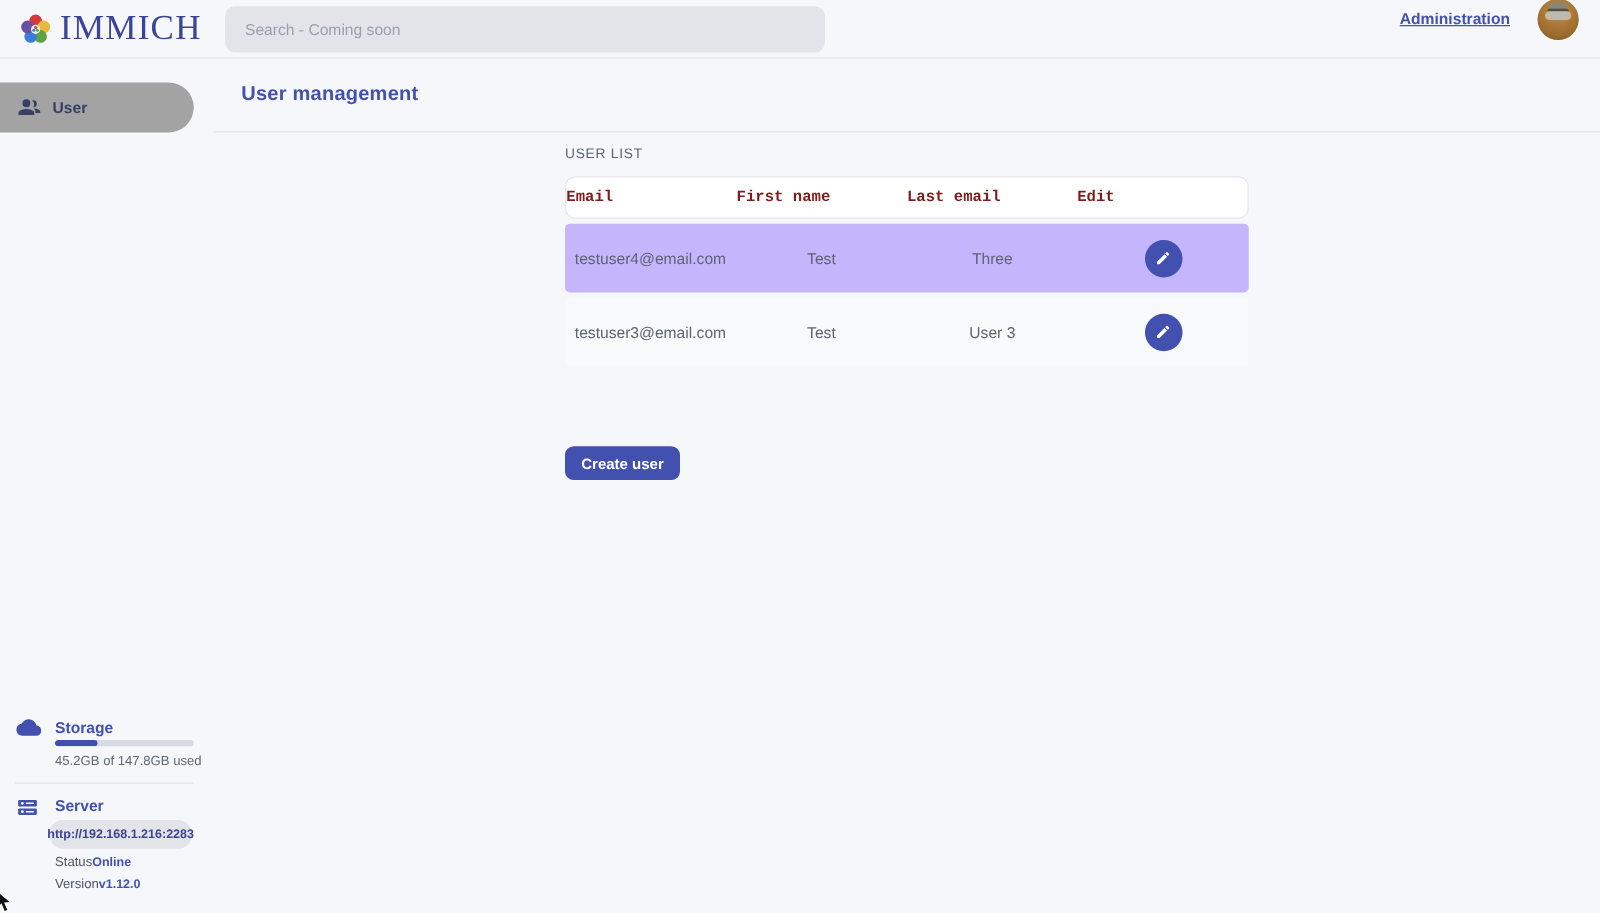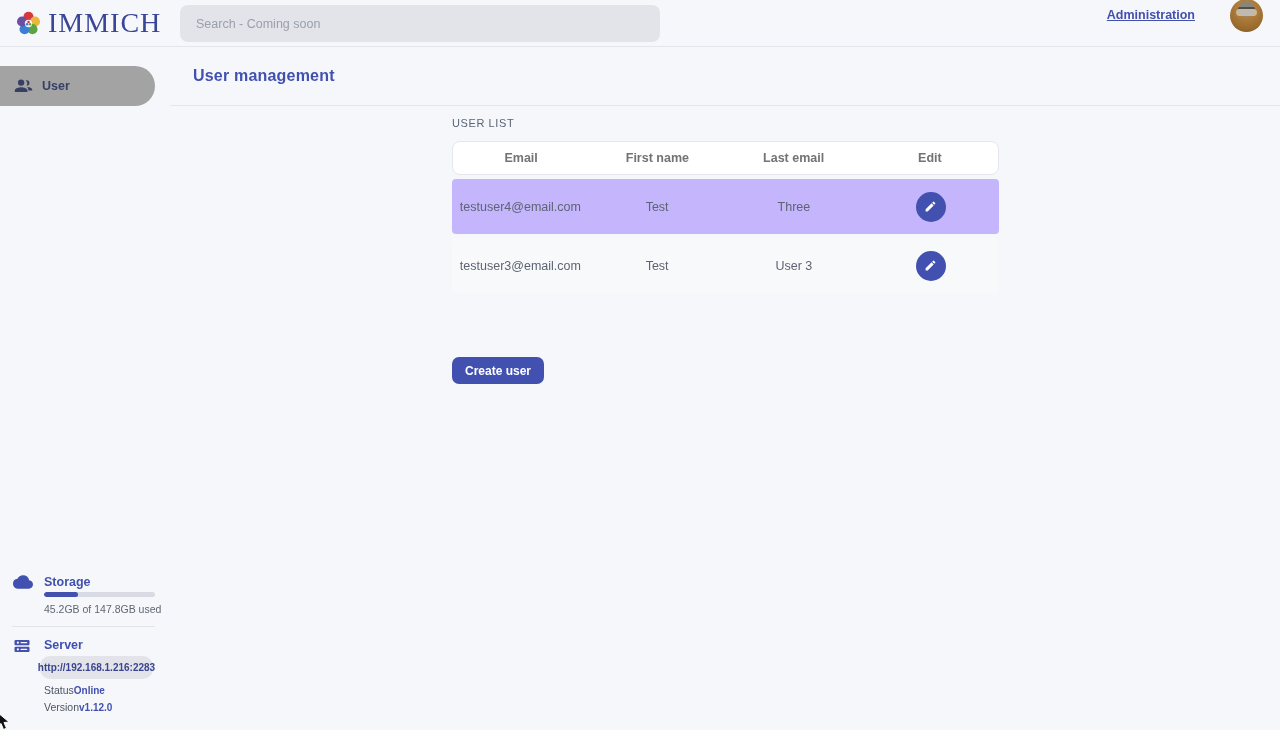--- a/index.html
+++ b/index.html
@@ -26,21 +26,21 @@
   }
   .searchbar {
     position: absolute; left: 180px; top: 5px; width: 480px; height: 37px;
     background: #e3e4e9; border: none; border-radius: 8px;
     padding: 0 16px; font-size: 12.5px; color: #5d6472; outline: none;
     font-family: "Liberation Sans", sans-serif;
   }
   .searchbar::placeholder { color: #99a0ad; }
   .header-right {
     position: absolute; right: 17px; top: 0; height: 30px;
-    display: flex; align-items: center; gap: 35px;
+    display: flex; align-items: center; gap: 22px;
   }
   .admin-link {
     font-size: 12.5px; font-weight: bold; color: #4250af;
     text-decoration: underline; cursor: pointer;
   }
   .avatar {
     width: 33px; height: 33px; border-radius: 50%;
     background: radial-gradient(circle at 50% 30%, #8a8577 0 26%, #b07f3c 30%, #9a6a2e 70%, #7a4f1e 100%);
     position: relative; overflow: hidden; cursor: pointer;
   }
@@ -95,21 +95,21 @@
   .section-label {
     position: absolute; left: 452px; top: 117px;
     font-size: 11px; color: #5a6474; letter-spacing: 0.6px;
   }
 
   .user-table { position: absolute; left: 452px; top: 141px; width: 547px; }
   .t-head {
     height: 34px; background: #ffffff; border: 1px solid #e5e7ee; border-radius: 8px;
     display: grid; grid-template-columns: repeat(4, 1fr); align-items: center;
   }
-  .t-head > div { text-align: center; font-size: 12.5px; font-weight: bold; color: #737373; }
+  .t-head > div { text-align: left; font-size: 12.5px; font-weight: bold; color: #7f1d1d; font-family: Liberation Mono, monospace; }
   .t-row {
     height: 55px; margin-top: 4px; border-radius: 4px;
     display: grid; grid-template-columns: repeat(4, 1fr); align-items: center;
   }
   .t-row.odd { background: #c4b5fd; }
   .t-row.even { background: #f8f9fb; }
   .t-row > div { text-align: center; font-size: 12.5px; color: #5d6472; }
   .edit-cell { display: flex; justify-content: center; }
   .edit-btn {
     width: 30px; height: 30px; border-radius: 50%; border: none; cursor: pointer;

